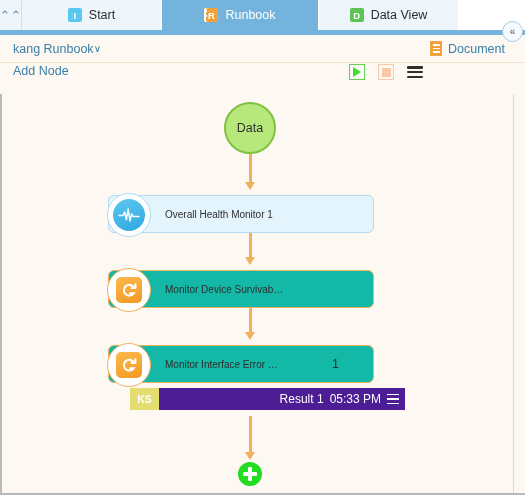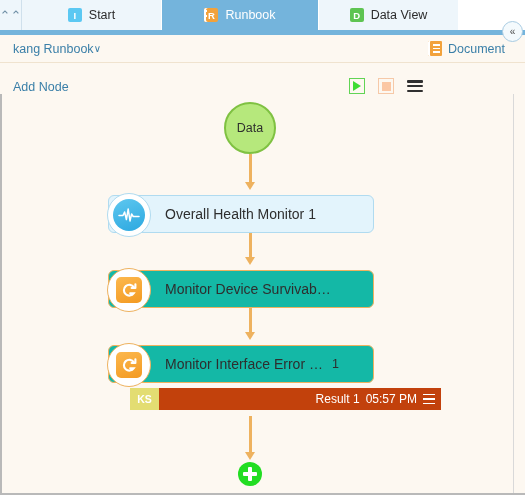--- a/index.html
+++ b/index.html
@@ -163,21 +163,21 @@
   .doc-ico i:nth-child(1) { top: 3px; }
   .doc-ico i:nth-child(2) { top: 6.5px; }
   .doc-ico i:nth-child(3) { top: 10px; }
 
   
   .toolbar {
     position: absolute;
     left: 0; top: 64px;
     width: 437px; height: 30px;
     display: flex;
-    align-items: flex-end;
+    align-items: flex-start;
   }
   .addnode {
     margin-left: 13px;
     font-size: 12.5px;
     color: #3a7fa8;
     cursor: pointer;
   }
   .tb-actions {
     position: absolute;
     right: 14px;
@@ -297,21 +297,21 @@
   }
   .node-blue {
     background: #e3f4fc;
     border: 1px solid #b0dbf0;
   }
   .node-orange {
     background: #14b8a6;
     border: 1px solid #eeb25f;
   }
   .node-label {
-    font-size: 14px;
+    font-size: 10px;
     color: #2e2e2e;
     margin-left: 56px;
     white-space: nowrap;
     overflow: hidden;
   }
   .node-count {
     font-size: 12.5px;
     color: #2e2e2e;
     position: absolute;
     right: 34px;
@@ -364,22 +364,22 @@
     width: 29px;
     background: #e3dd72;
     display: flex;
     align-items: center;
     justify-content: center;
     font-size: 10.5px;
     font-weight: bold;
     color: #ffffff;
   }
   .result-bar {
-    width: 282px;
-    background: #c2410c;
+    width: 246px;
+    background: #4c1d95;
     display: flex;
     align-items: center;
     padding: 0 6px 0 9px;
     gap: 6px;
   }
   .result-name {
     font-size: 12px;
     color: #ffffff;
     flex: 1;
     white-space: nowrap;
@@ -536,21 +536,21 @@
         </span>
       </span>
       <span class="node-label">Monitor Interface Error …</span>
       <span class="node-count">1</span>
     </div>
 
     <div class="result-row" style="left:130px; top:294px;">
       <span class="result-ks">KS</span>
       <span class="result-bar">
         <span class="result-name">Result 1</span>
-        <span class="result-time">05:57 PM</span>
+        <span class="result-time">05:33 PM</span>
         <span class="result-menu">
           <span></span>
             <span></span>
             <span></span>
         </span>
       </span>
     </div>
 
     <div class="plus-node" style="left:238px; top:368px;">
       <span class="pv"></span>

